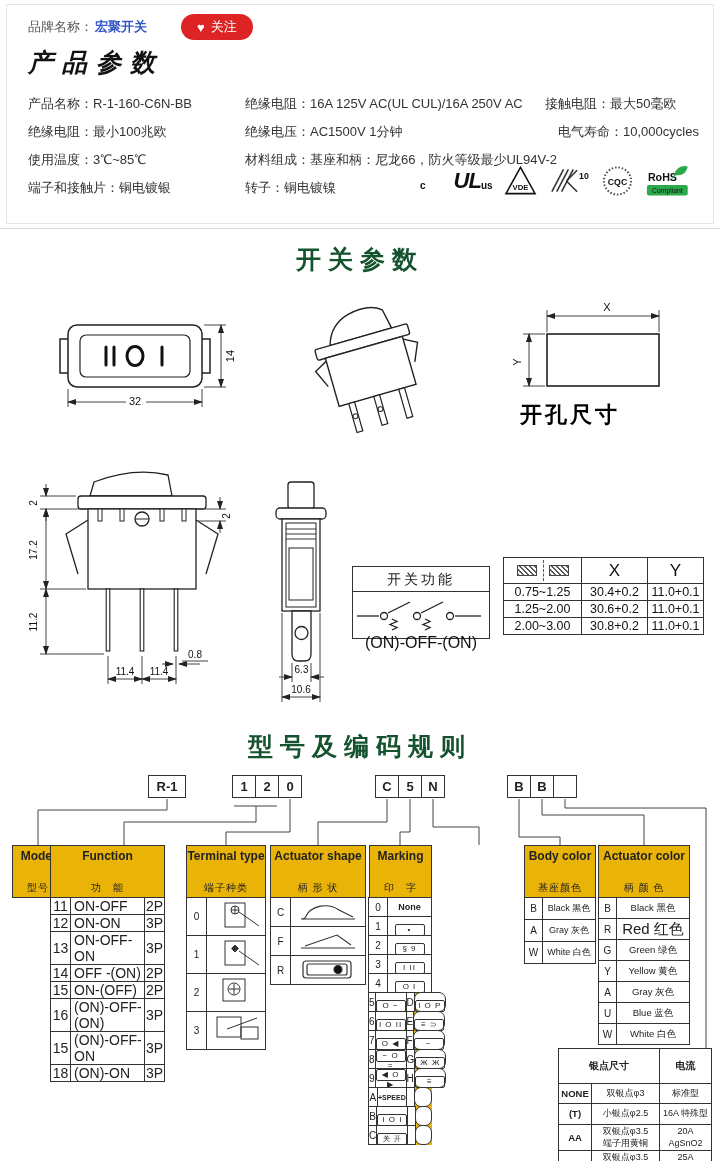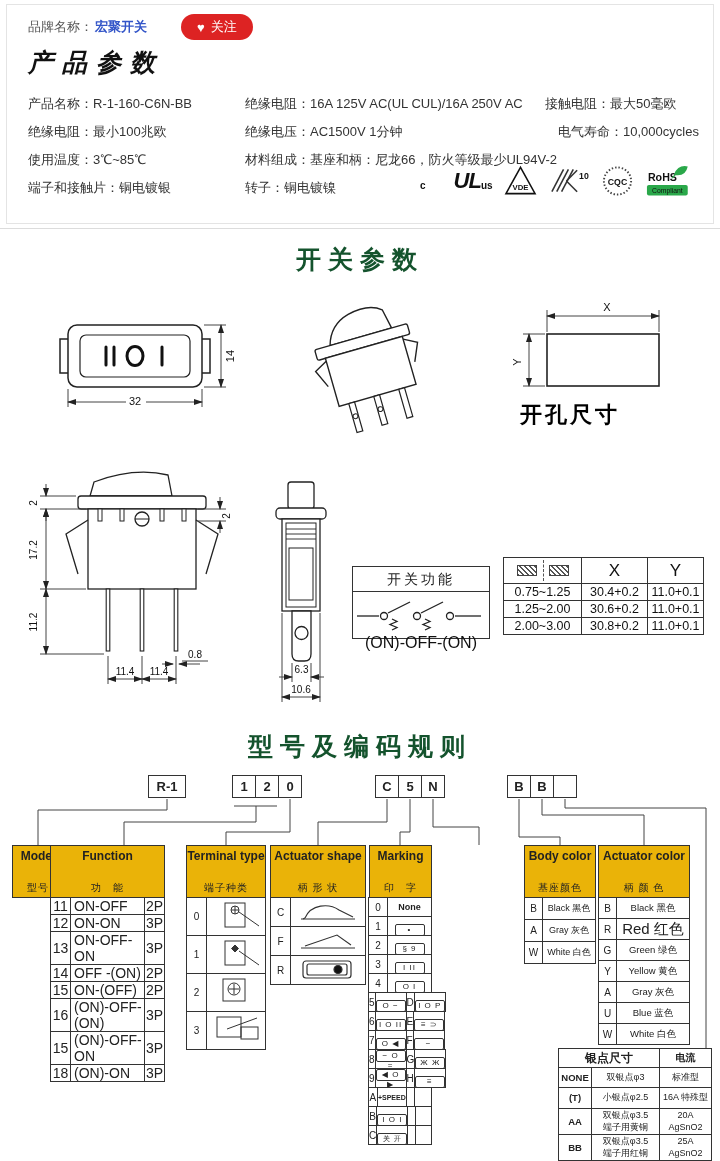--- a/index.html
+++ b/index.html
@@ -56,21 +56,21 @@
   .fn td { font-size:14px; height:17px; padding:0 1px; }
   .fn td.lbl { text-align:left; padding-left:3px; }
   .mini td { font-size:10px; }
   .sym { display:inline-block; border:1px solid #333; border-radius:2px; font-size:8px; line-height:10px; height:12px; min-width:30px; padding:0 2px; text-align:center; letter-spacing:1px; }
   .nob { font-size:9px; font-weight:bold; letter-spacing:0; }
   .mrow { display:flex; margin-top:-1px; }
   .mrow div { border:1px solid #333; margin-left:-1px; height:20px; line-height:19px; text-align:center; background:#fff; }
   .mc { width:20px; font-size:10px; }
   .ms { width:45px; }
   .mc2 { width:19px; font-size:10px; }
-  .ms2 { width:38px; }
+  .ms2 { width:38px;border-radius:7px; }
   #silver td { font-size:9px; padding:1px 1px; line-height:1.25; white-space:pre-line; }
   #silver .code { font-size:9.5px; font-weight:bold; }
 </style>
 </head>
 <body>
 
 <div id="page">
 
   <svg width="0" height="0" style="position:absolute">
     <defs>
@@ -643,21 +643,21 @@
             <td style="height:21px">W</td>
             <td style="font-size:9.5px">White 白色</td>
           </tr>
     </tbody>
       </table>
   </div>
 
   <table id="silver" class="abs" style="left:558px;top:1048px;width:154px">
     <tbody>
         <tr>
-      <td colspan="2" style="width:100px;height:19px;font-size:12px;font-weight:bold">银点尺寸</td>
+      <td colspan="2" style="width:100px;height:35px;font-size:10px;font-weight:bold">银点尺寸</td>
       <td style="width:52px;font-size:10px;font-weight:bold">电流</td>
     </tr>
     <tr>
       <td class="code" style="width:33px;height:20px">NONE</td>
       <td>双银点φ3</td>
       <td>标准型</td>
     </tr>
     <tr>
       <td class="code" style="height:21px">(T)</td>
       <td>小银点φ2.5</td>

